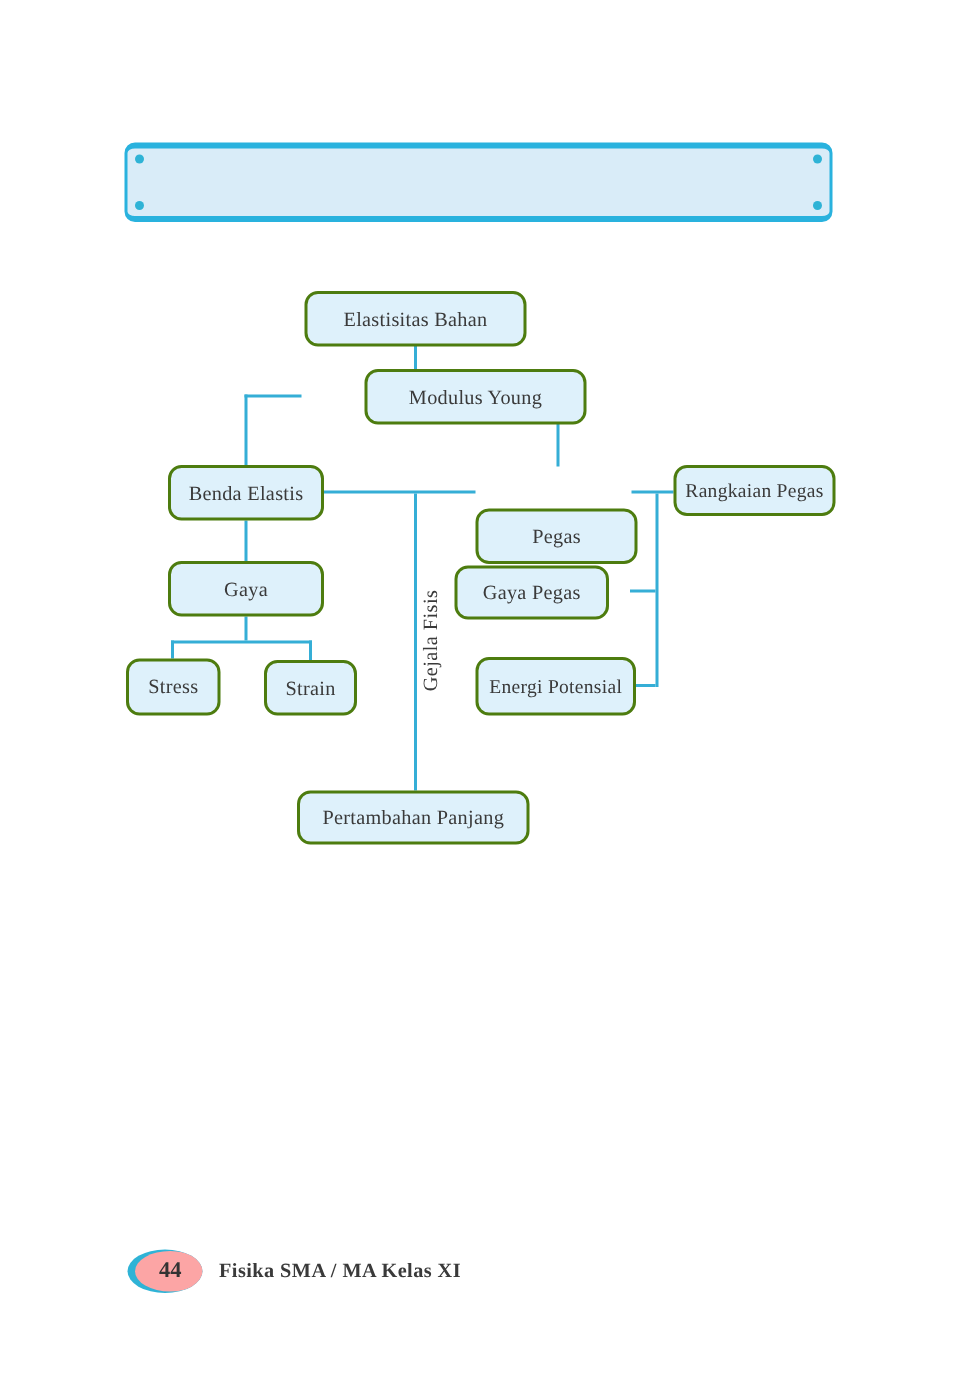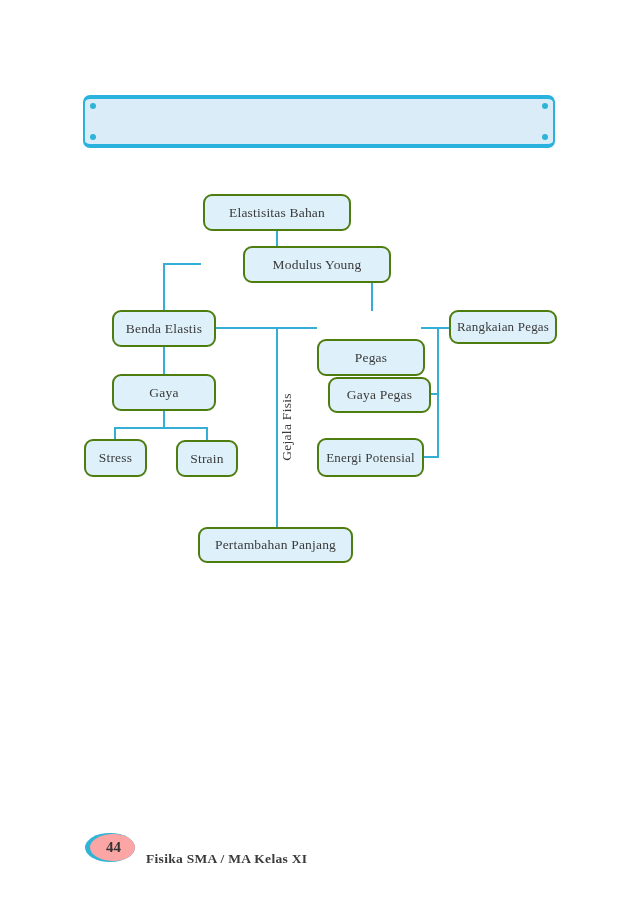--- a/index.html
+++ b/index.html
@@ -26,21 +26,21 @@
     background:#def1fb;border:2px solid #4d7c0f;border-radius:9px;
     display:flex;align-items:center;justify-content:center;
     font-size:13.5px;color:#3a3a3a;text-align:center;letter-spacing:.2px;
   }
   .n-elastisitas{left:203px;top:194px;width:148px;height:37px;}
   .n-modulus{left:199px;top:246px;width:148px;height:37px;margin-left:44px;}
   .n-benda{left:112px;top:310px;width:104px;height:37px;}
   .n-pegas{left:317px;top:310px;width:108px;height:37px;margin-top:29px;}
   .n-rangkaian{left:449px;top:310px;width:108px;height:34px;font-size:13px;}
   .n-gaya{left:112px;top:374px;width:104px;height:37px;}
-  .n-gayapegas{left:328px;top:377px;width:103px;height:36px;}
+  .n-gayapegas{left:303px;top:377px;width:103px;height:36px;}
   .n-stress{left:84px;top:439px;width:63px;height:38px;}
   .n-strain{left:176px;top:440px;width:62px;height:37px;}
   .n-energi{left:317px;top:438px;width:107px;height:39px;font-size:13px;}
   .n-pertambahan{left:198px;top:527px;width:155px;height:36px;}
   
   .line{position:absolute;background:#35aed6;}
   .l1 {left:276px;top:229px;width:2px;height:18px;}
   .l2a{left:163px;top:263px;width:38px;height:2px;}
   .l2b{left:163px;top:263px;width:2px;height:48px;}
   .l3a{left:345px;top:263px;width:28px;height:2px;}
@@ -67,21 +67,21 @@
     position:absolute;left:85px;top:833px;width:50px;height:29px;
     background:#2fb3d6;border-radius:50%;overflow:hidden;
   }
   .page-badge-inner{
     position:absolute;left:5px;top:1px;width:47px;height:27px;border-radius:50%;
     background:#fca5a5;display:flex;align-items:center;justify-content:center;
     font-size:15px;font-weight:bold;color:#333;
   }
   .footer-title{
     position:absolute;left:146px;top:839px;
-    font-size:13.5px;font-weight:bold;color:#3a3a3a;letter-spacing:.3px;margin-top:12px;
+    font-size:13.5px;font-weight:bold;color:#3a3a3a;letter-spacing:.3px;
   }
 </style>
 </head>
 <body>
 
 <div class="banner">
   <span class="dot tl"></span>
   <span class="dot bl"></span>
   <span class="dot tr"></span>
   <span class="dot br"></span>

